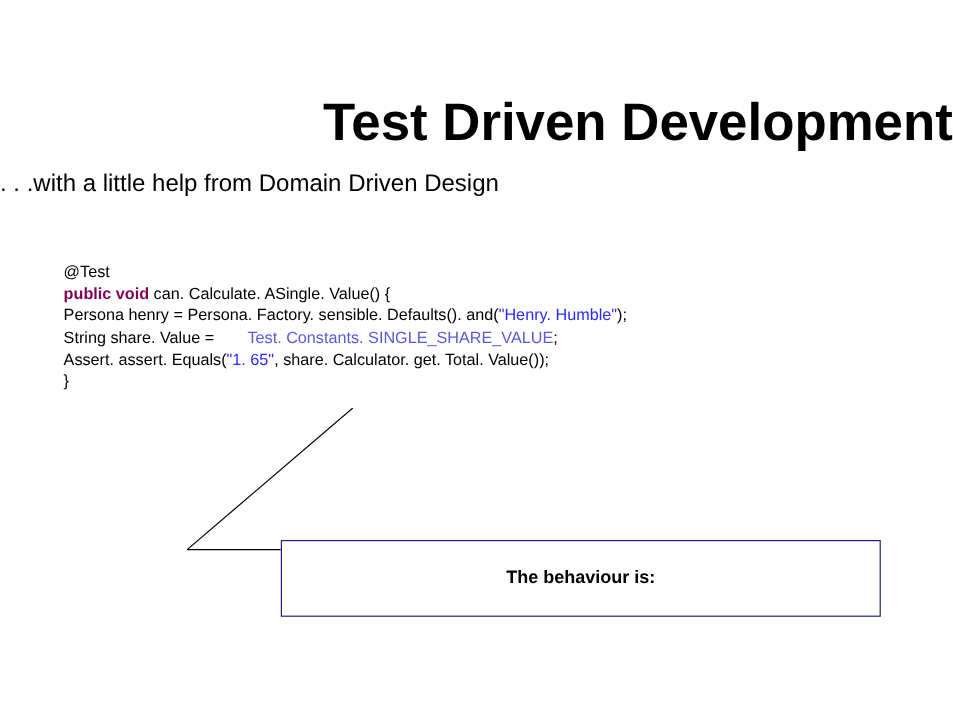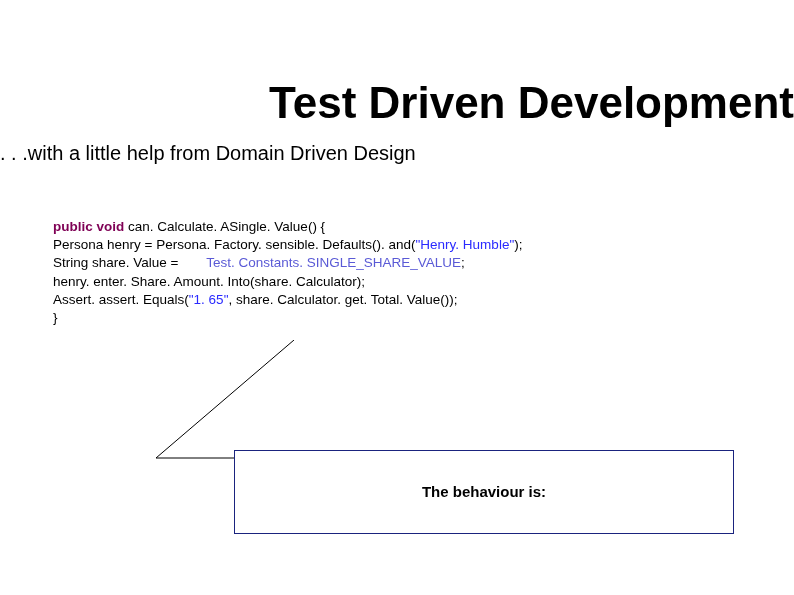--- a/index.html
+++ b/index.html
@@ -49,44 +49,44 @@
     left: 154px;
     width: 142px;
     height: 120px;
     pointer-events: none;
   }
   .behaviour-box {
     position: absolute;
     top: 450px;
     left: 234px;
     width: 500px;
-    height: 84px;
+    height: 64px;
     border: 1.5px solid #1a237e;
     background: #fff;
     display: flex;
     flex-direction: column;
     align-items: center;
     justify-content: center;
     font-size: 15px;
     font-weight: bold;
     color: #000;
     line-height: 1.3;
   }
 </style>
 </head>
 <body>
 
 <div class="title">Test Driven Development</div>
 <div class="subtitle">. . .with a little help from Domain Driven Design</div>
 
 <div class="code-block">
+  <div>@Test</div>
   <div><span class="kw">public void</span><span> can. Calculate. ASingle. Value() {</span></div>
   <div><span>Persona henry = Persona. Factory. sensible. Defaults(). and(</span><span class="str">"Henry. Humble"</span><span>);</span></div>
   <div><span>String share. Value = </span><span class="ident">Test. Constants. SINGLE_SHARE_VALUE</span><span>;</span></div>
-  <div>henry. enter. Share. Amount. Into(share. Calculator);</div>
   <div><span>Assert. assert. Equals(</span><span class="str">"1. 65"</span><span>, share. Calculator. get. Total. Value());</span></div>
   <div>}</div>
 </div>
 
 <svg class="connector-line" viewBox="0 0 142 120">
   <line x1="140" y1="0" x2="2" y2="118" stroke="#000" stroke-width="1"></line>
   <line x1="2" y1="118" x2="80" y2="118" stroke="#000" stroke-width="1"></line>
 </svg>
 
 <div class="behaviour-box">

